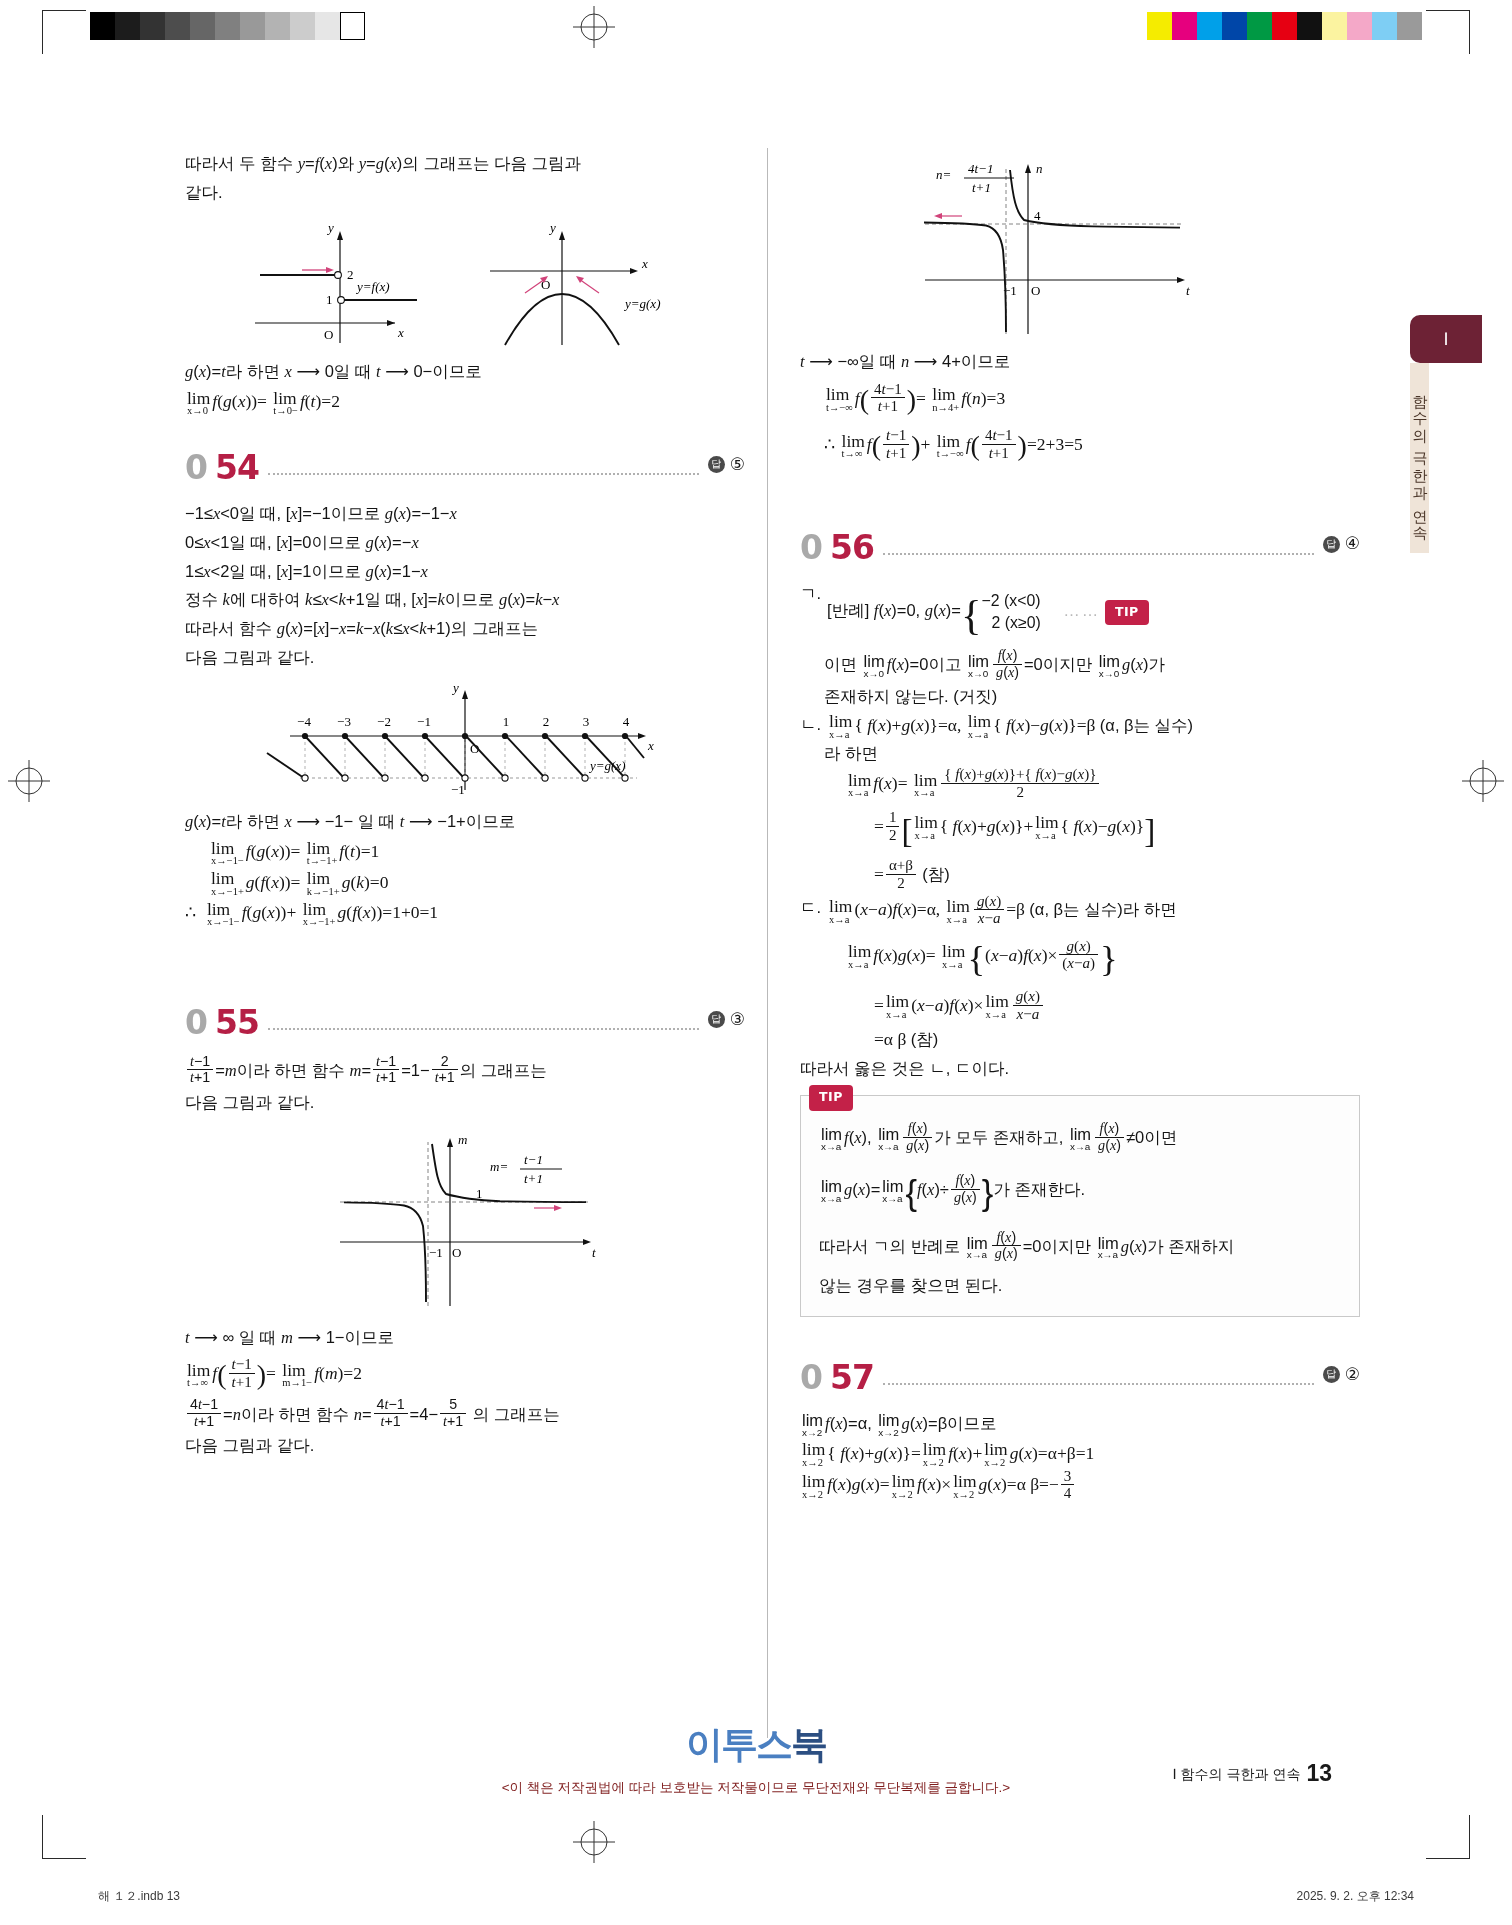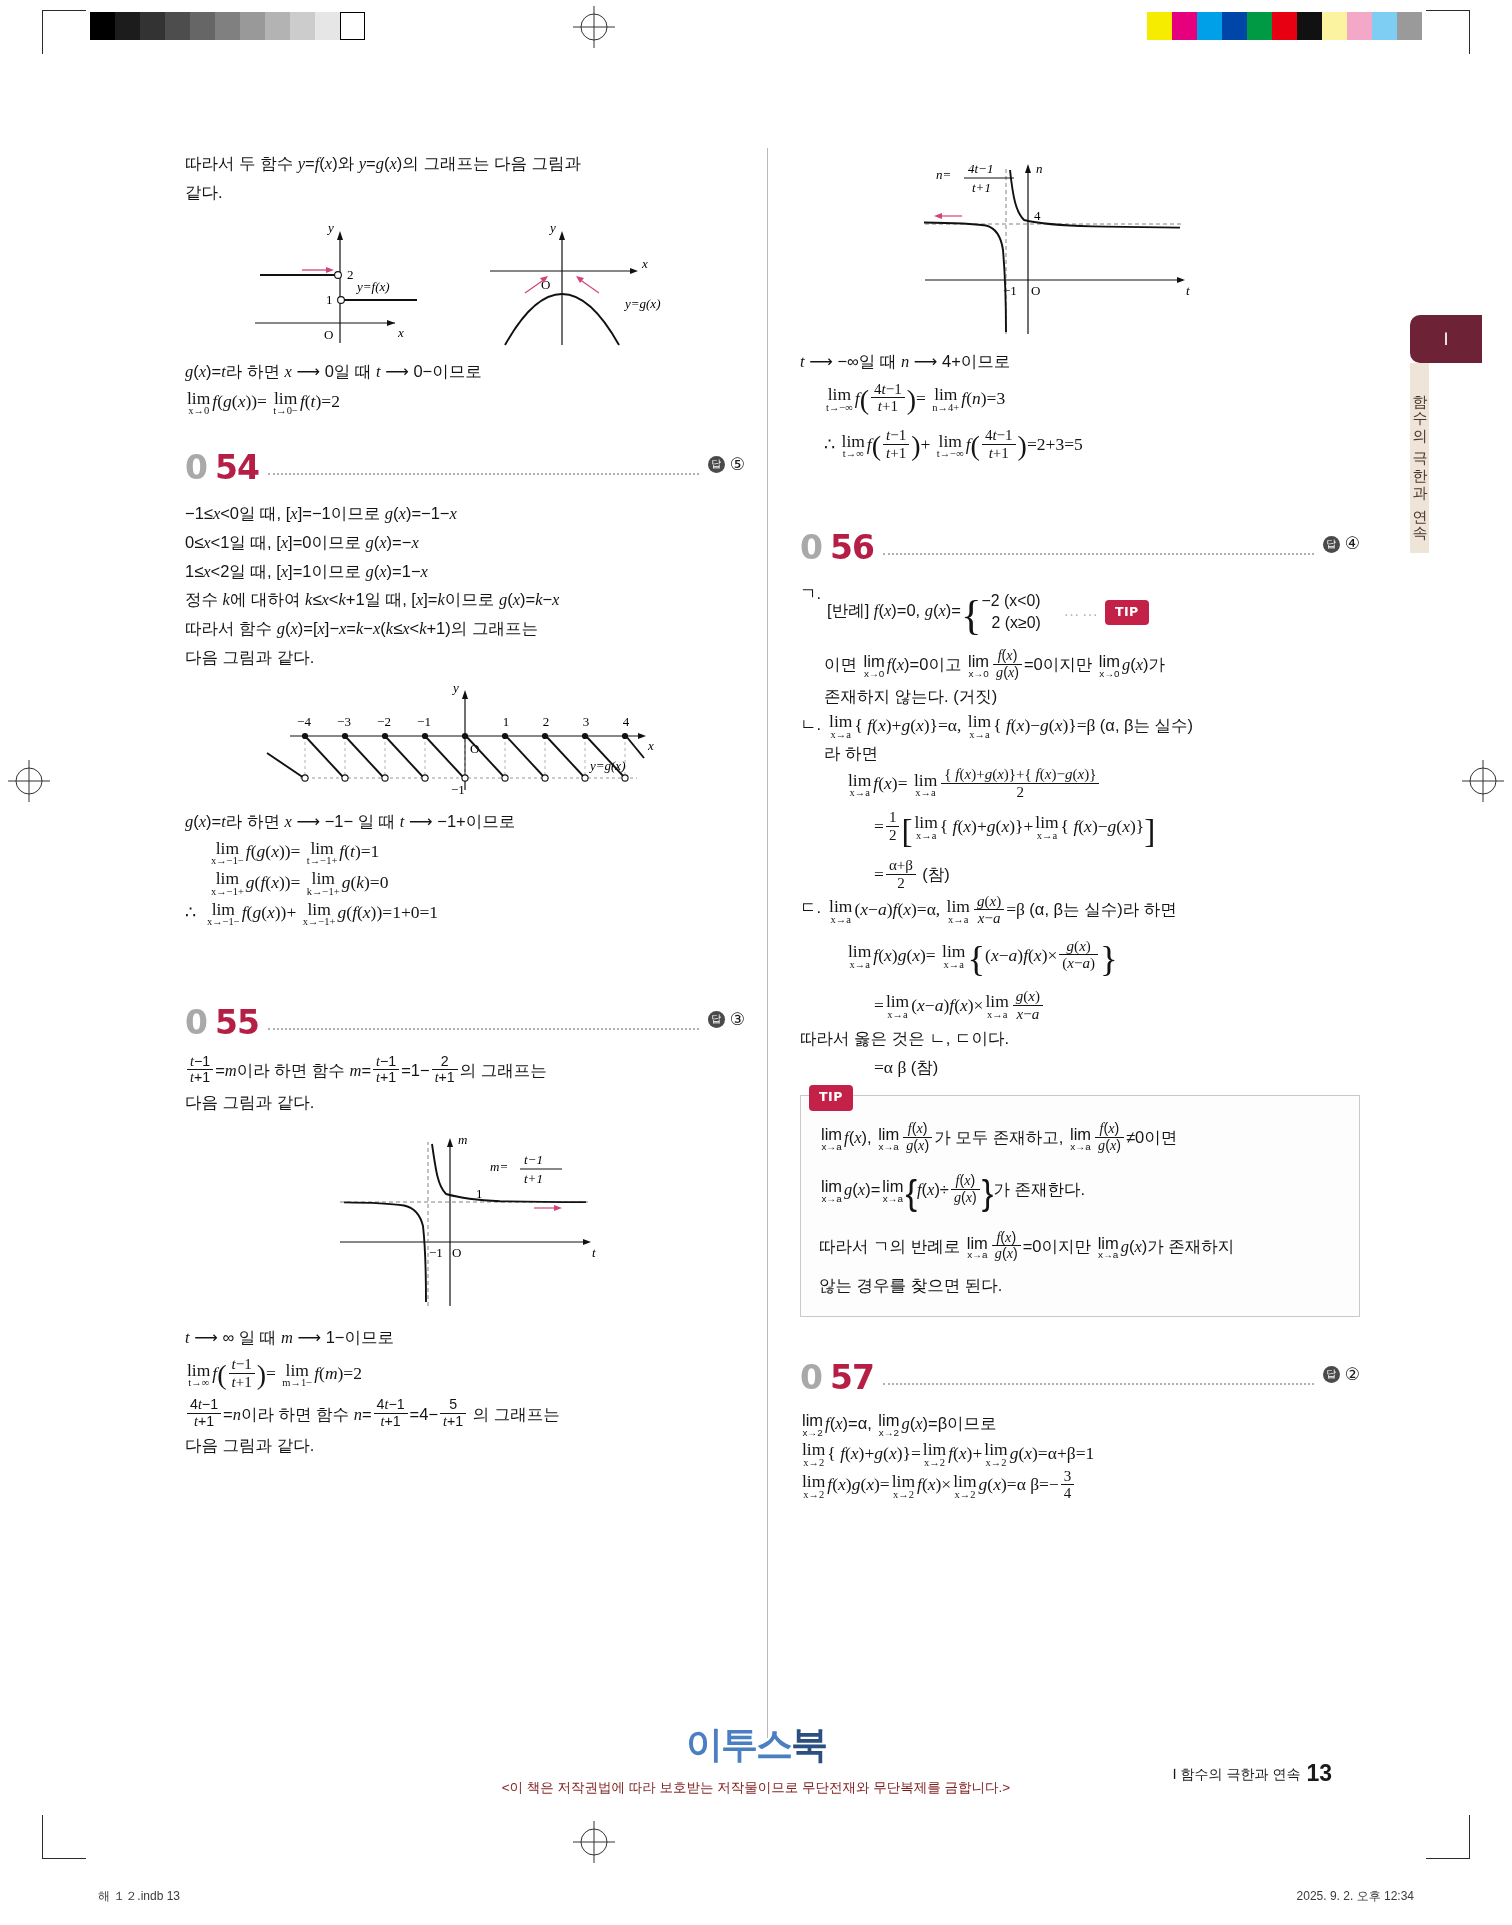--- a/index.html
+++ b/index.html
@@ -70,21 +70,21 @@
     width:17px;height:17px;border-radius:50%;background:#4a4a4a;color:#fff;
     font-size:10px;display:flex;align-items:center;justify-content:center;
     font-family:"DejaVu Sans",sans-serif;
   }
   .ans-val{font-size:17px;font-family:"DejaVu Sans",sans-serif;color:#1a1a1a;}
 
   
   .frac{display:inline-block;vertical-align:middle;text-align:center;font-size:0.86em;line-height:1.12;margin:0 2px;position:relative;top:-0.12em;}
   .frac .num{display:block;border-bottom:1px solid #141414;padding:0 3px;}
   .frac .den{display:block;padding:0 3px;}
-  .lim{display:inline-block;text-align:center;vertical-align:middle;line-height:1;margin:0 2px;}
+  .lim{display:inline-block;text-align:left;vertical-align:middle;line-height:1;margin:0 2px;}
   .lim .lm{display:block;font-size:1em;}
   .lim .sub{display:block;font-size:0.6em;margin-top:-1px;}
 
   
   .tip-badge{
     display:inline-block;background:#c32148;color:#fff;
     font-family:"DejaVu Sans",sans-serif;font-weight:bold;font-size:12.5px;
     padding:2px 10px 3px;border-radius:4px;letter-spacing:.5px;
     position:relative;
   }
@@ -554,24 +554,24 @@
           <span class="lim"><span class="lm">lim</span><span class="sub">x→a</span></span>(<span class="mi">x</span>−<span class="mi">a</span>)<span class="mi">f</span>(<span class="mi">x</span>)=α, <span class="lim"><span class="lm">lim</span><span class="sub">x→a</span></span><span class="frac"><span class="num"><span class="mi">g</span>(<span class="mi">x</span>)</span><span class="den"><span class="mi">x</span>−<span class="mi">a</span></span></span>=β <span class="ko">(α, β는 실수)라 하면</span>
         </span>
       </div>
       <div class="mathline indent2">
         <span class="lim"><span class="lm">lim</span><span class="sub">x→a</span></span><span class="mi">f</span>(<span class="mi">x</span>)<span class="mi">g</span>(<span class="mi">x</span>)=
         <span class="lim"><span class="lm">lim</span><span class="sub">x→a</span></span><span style="font-size:2.1em;vertical-align:-0.28em;">{</span>(<span class="mi">x</span>−<span class="mi">a</span>)<span class="mi">f</span>(<span class="mi">x</span>)×<span class="frac"><span class="num"><span class="mi">g</span>(<span class="mi">x</span>)</span><span class="den">(<span class="mi">x</span>−<span class="mi">a</span>)</span></span><span style="font-size:2.1em;vertical-align:-0.28em;">}</span>
       </div>
       <div class="mathline indent3">
         =<span class="lim"><span class="lm">lim</span><span class="sub">x→a</span></span>(<span class="mi">x</span>−<span class="mi">a</span>)<span class="mi">f</span>(<span class="mi">x</span>)×<span class="lim"><span class="lm">lim</span><span class="sub">x→a</span></span><span class="frac"><span class="num"><span class="mi">g</span>(<span class="mi">x</span>)</span><span class="den"><span class="mi">x</span>−<span class="mi">a</span></span></span>
       </div>
-      <div class="mathline ko">따라서 옳은 것은 ㄴ, ㄷ이다.</div>
       <div class="mathline indent3">
         =α β <span class="ko">(참)</span>
       </div>
+      <div class="mathline ko">따라서 옳은 것은 ㄴ, ㄷ이다.</div>
 
       <div class="tip-box">
         <span class="tip-badge tip-box-label">TIP</span>
         <div class="mathline ko" style="margin-top:8px">
           <span class="lim"><span class="lm">lim</span><span class="sub">x→a</span></span><span class="mi">f</span>(<span class="mi">x</span>), <span class="lim"><span class="lm">lim</span><span class="sub">x→a</span></span><span class="frac"><span class="num"><span class="mi">f</span>(<span class="mi">x</span>)</span><span class="den"><span class="mi">g</span>(<span class="mi">x</span>)</span></span>가 모두 존재하고, <span class="lim"><span class="lm">lim</span><span class="sub">x→a</span></span><span class="frac"><span class="num"><span class="mi">f</span>(<span class="mi">x</span>)</span><span class="den"><span class="mi">g</span>(<span class="mi">x</span>)</span></span>≠0이면
         </div>
         <div class="mathline ko" style="margin-top:10px">
           <span class="lim"><span class="lm">lim</span><span class="sub">x→a</span></span><span class="mi">g</span>(<span class="mi">x</span>)=<span class="lim"><span class="lm">lim</span><span class="sub">x→a</span></span><span style="font-size:2.1em;vertical-align:-0.28em;">{</span><span class="mi">f</span>(<span class="mi">x</span>)÷<span class="frac"><span class="num"><span class="mi">f</span>(<span class="mi">x</span>)</span><span class="den"><span class="mi">g</span>(<span class="mi">x</span>)</span></span><span style="font-size:2.1em;vertical-align:-0.28em;">}</span>가 존재한다.
         </div>
         <div class="mathline ko" style="margin-top:10px">

